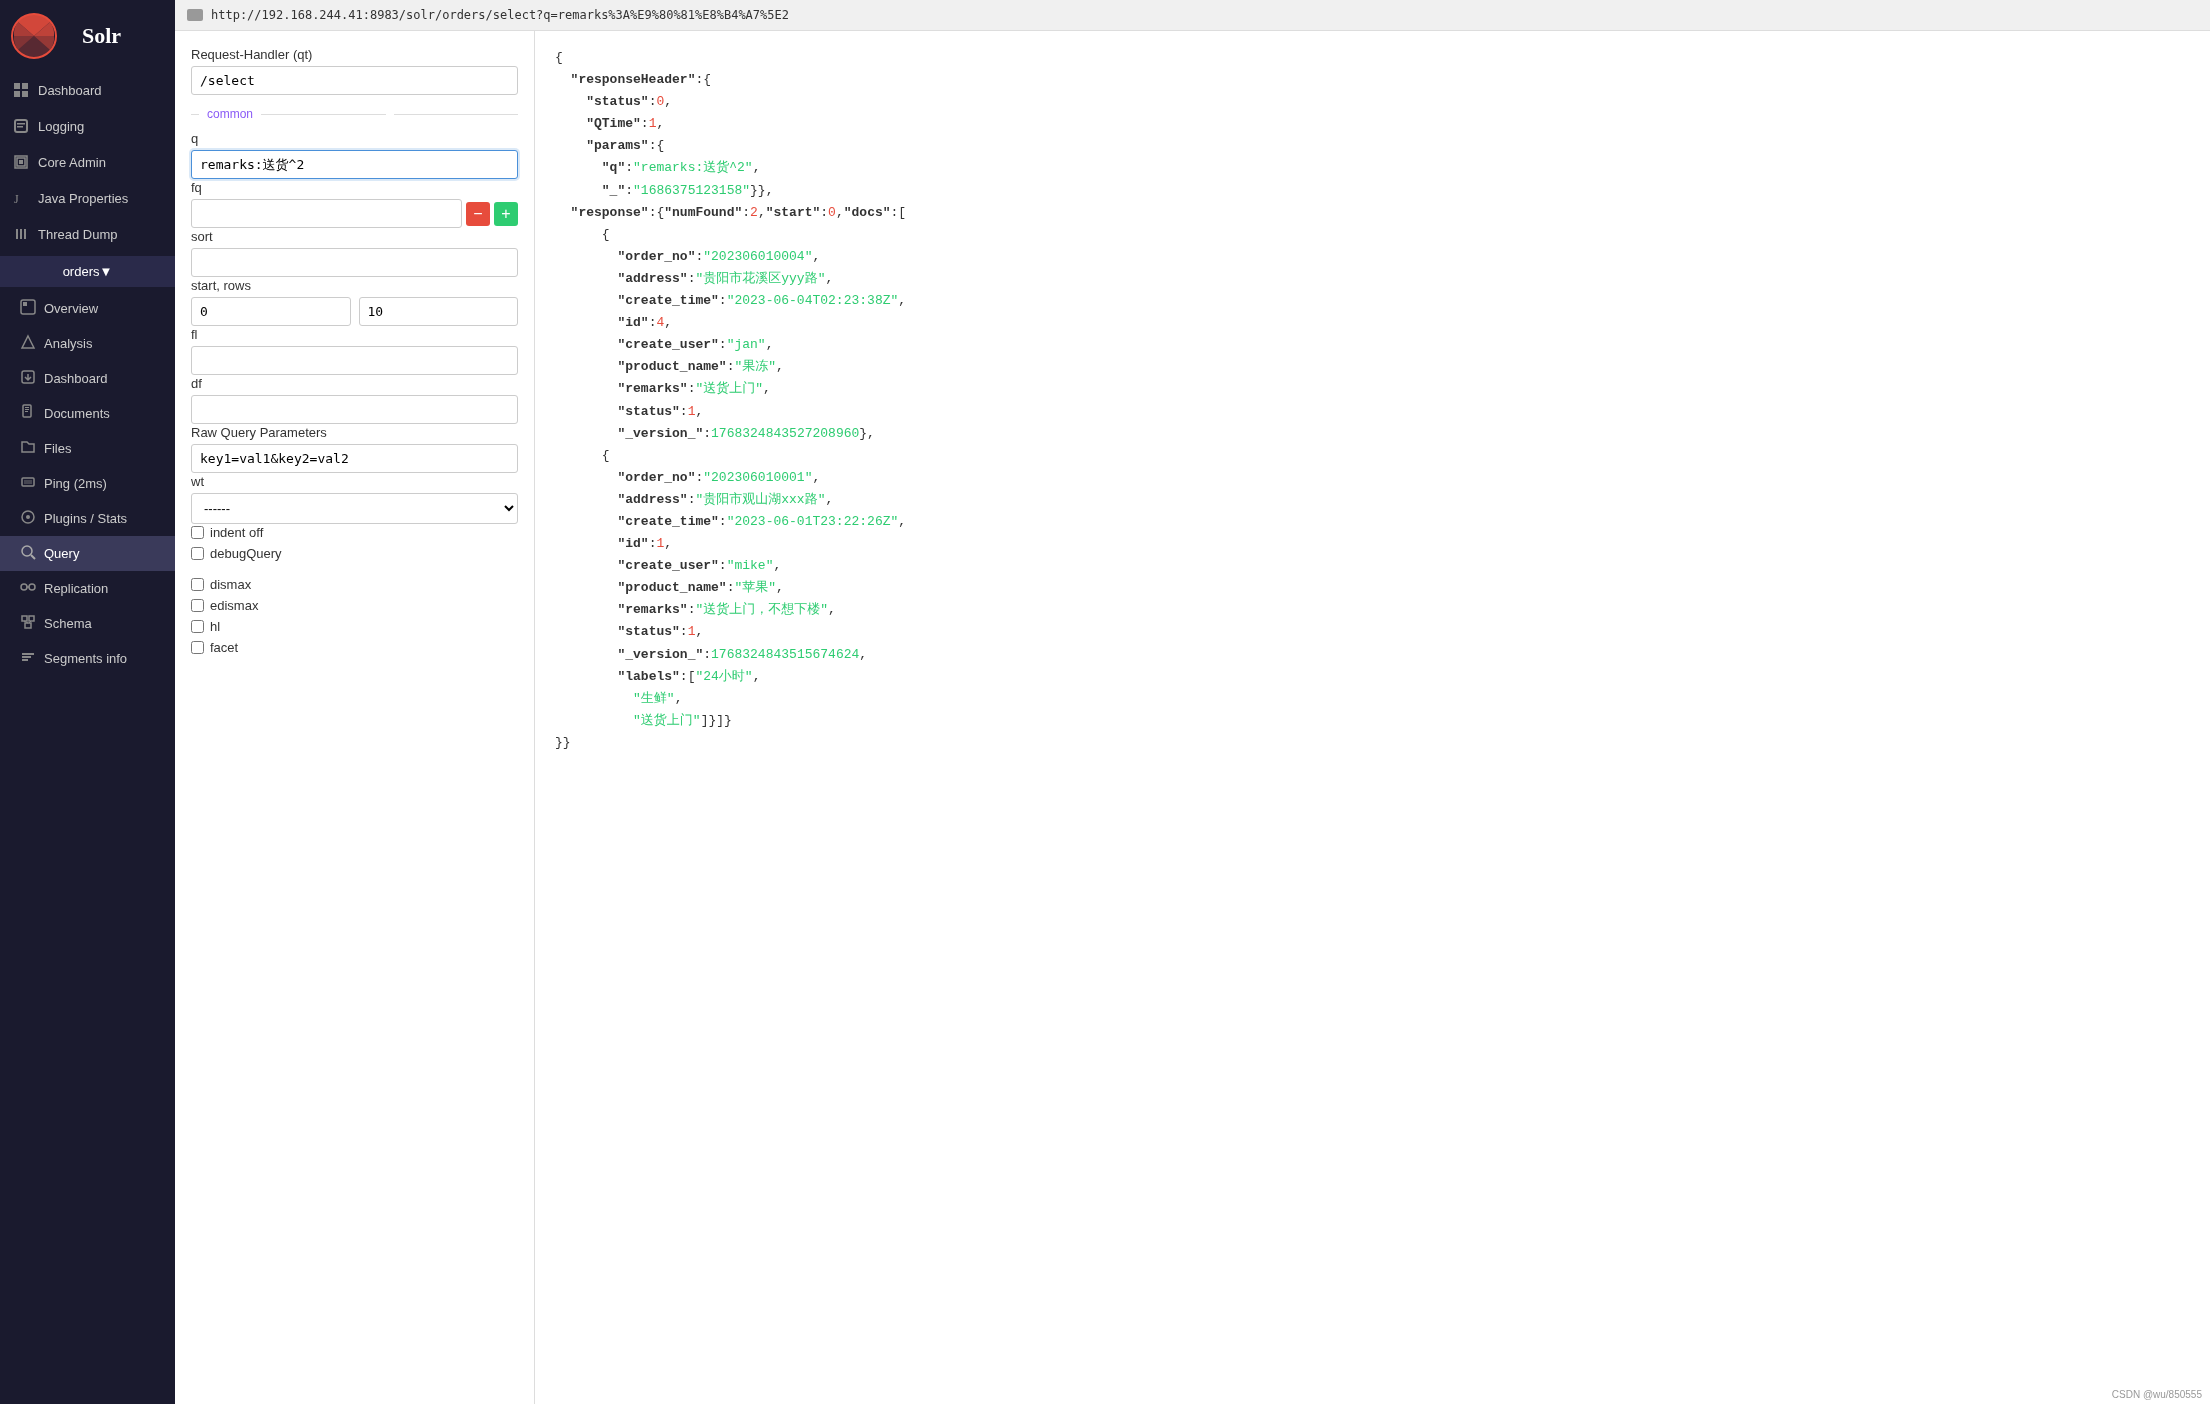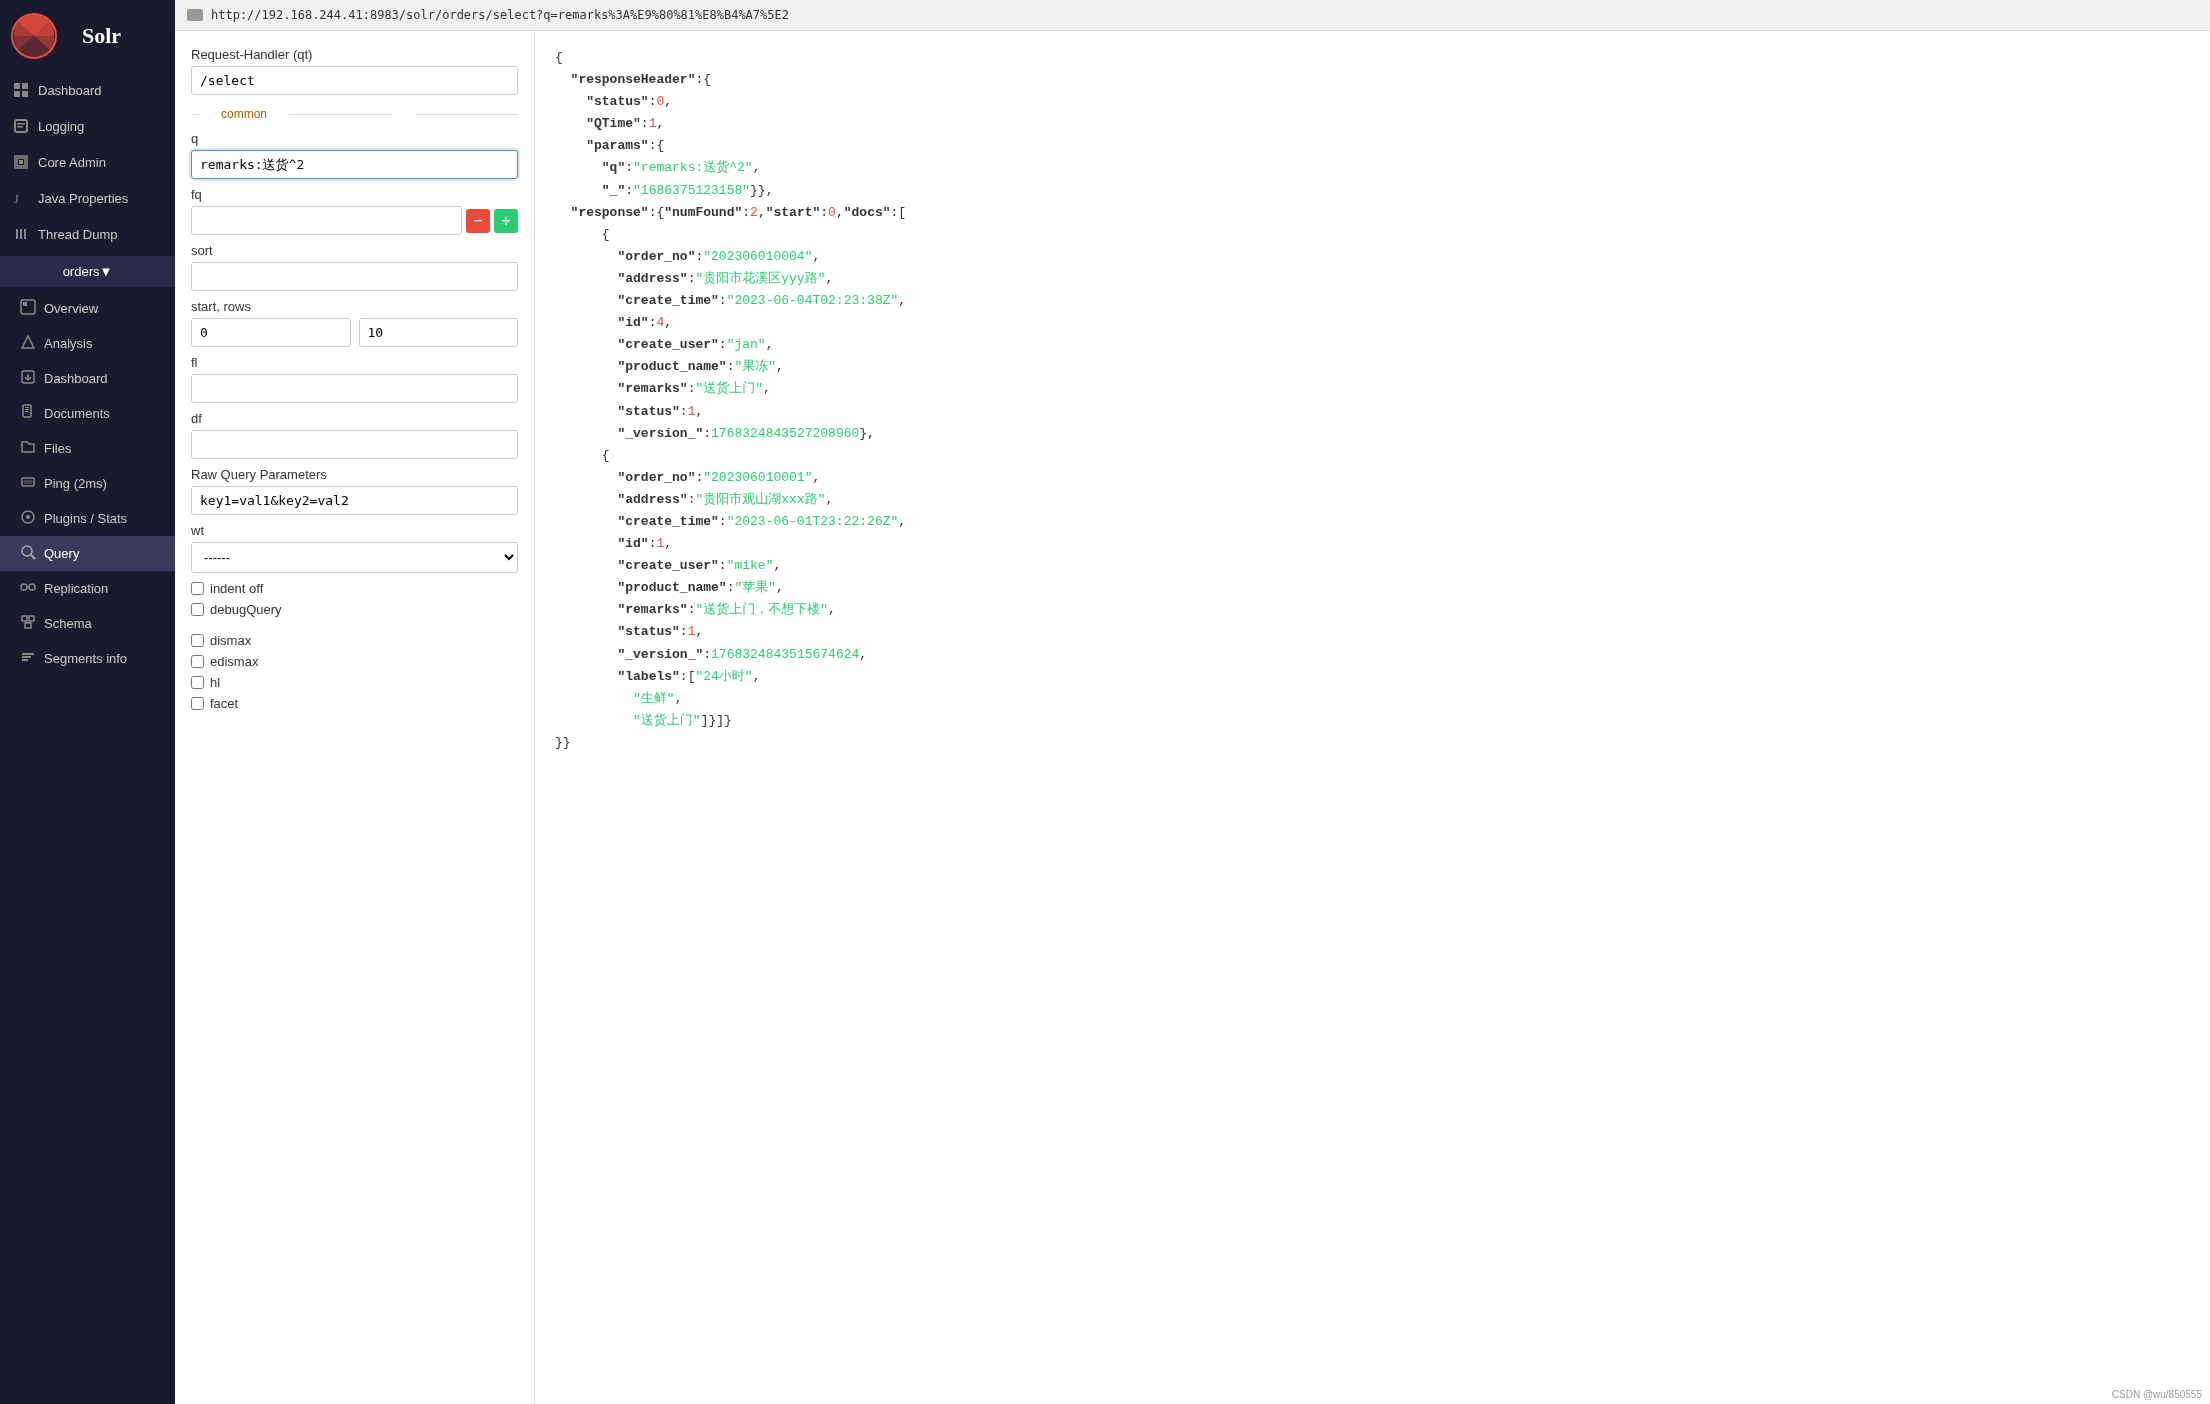--- a/index.html
+++ b/index.html
@@ -110,23 +110,23 @@
       min-width: 360px;
       background: #fff;
       border-right: 1px solid #ddd;
       overflow-y: auto;
       padding: 16px;
     }
 
     .divider-line {
       display: flex;
       align-items: center;
-      gap: 22px;
+      gap: 8px;
       margin: 12px 0 10px;
-      color: #a16207;
+      color: #8b5cf6;
       font-size: 12px;
     }
     .divider-line::before, .divider-line::after {
       content: '';
       flex: 1;
       height: 1px;
       background: #ddd;
     }
     .divider-line::before { flex: 0 0 8px; }
     .divider-line::after { flex: 1; }
@@ -142,21 +142,21 @@
       width: 100%;
       padding: 6px 8px;
       border: 1px solid #ccc;
       border-radius: 3px;
       font-size: 13px;
       font-family: monospace;
       outline: none;
     }
     .form-input.q-input { border-color: #4a90d9; box-shadow: 0 0 0 2px rgba(74,144,217,0.2); }
 
-    .form-group { margin-bottom: 8px; }
+    .form-group { margin-bottom: 1px; }
 
     .fq-row {
       display: flex;
       align-items: center;
       gap: 4px;
     }
     .fq-input { flex: 1; }
     .btn-minus {
       width: 24px; height: 24px;
       background: #e74c3c;

